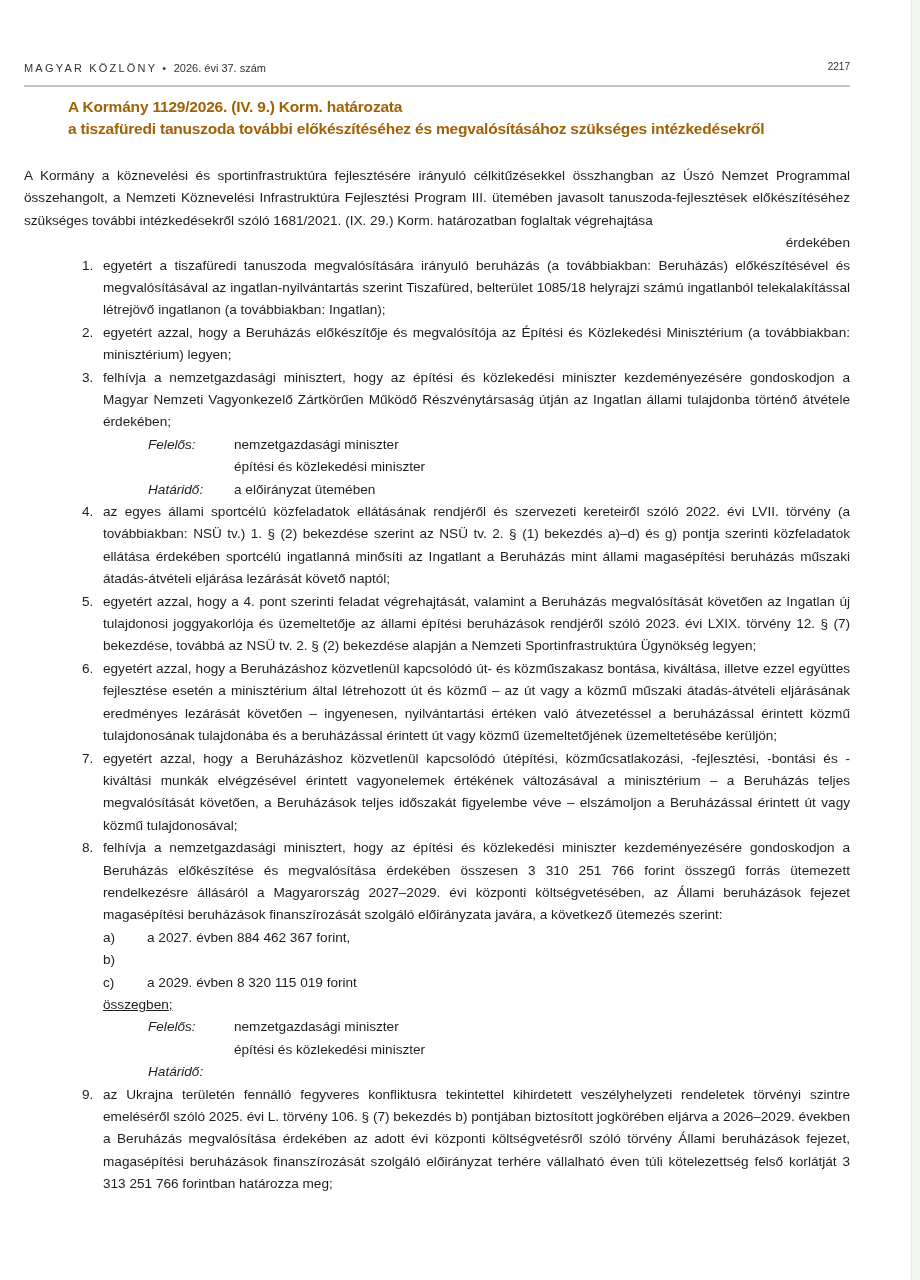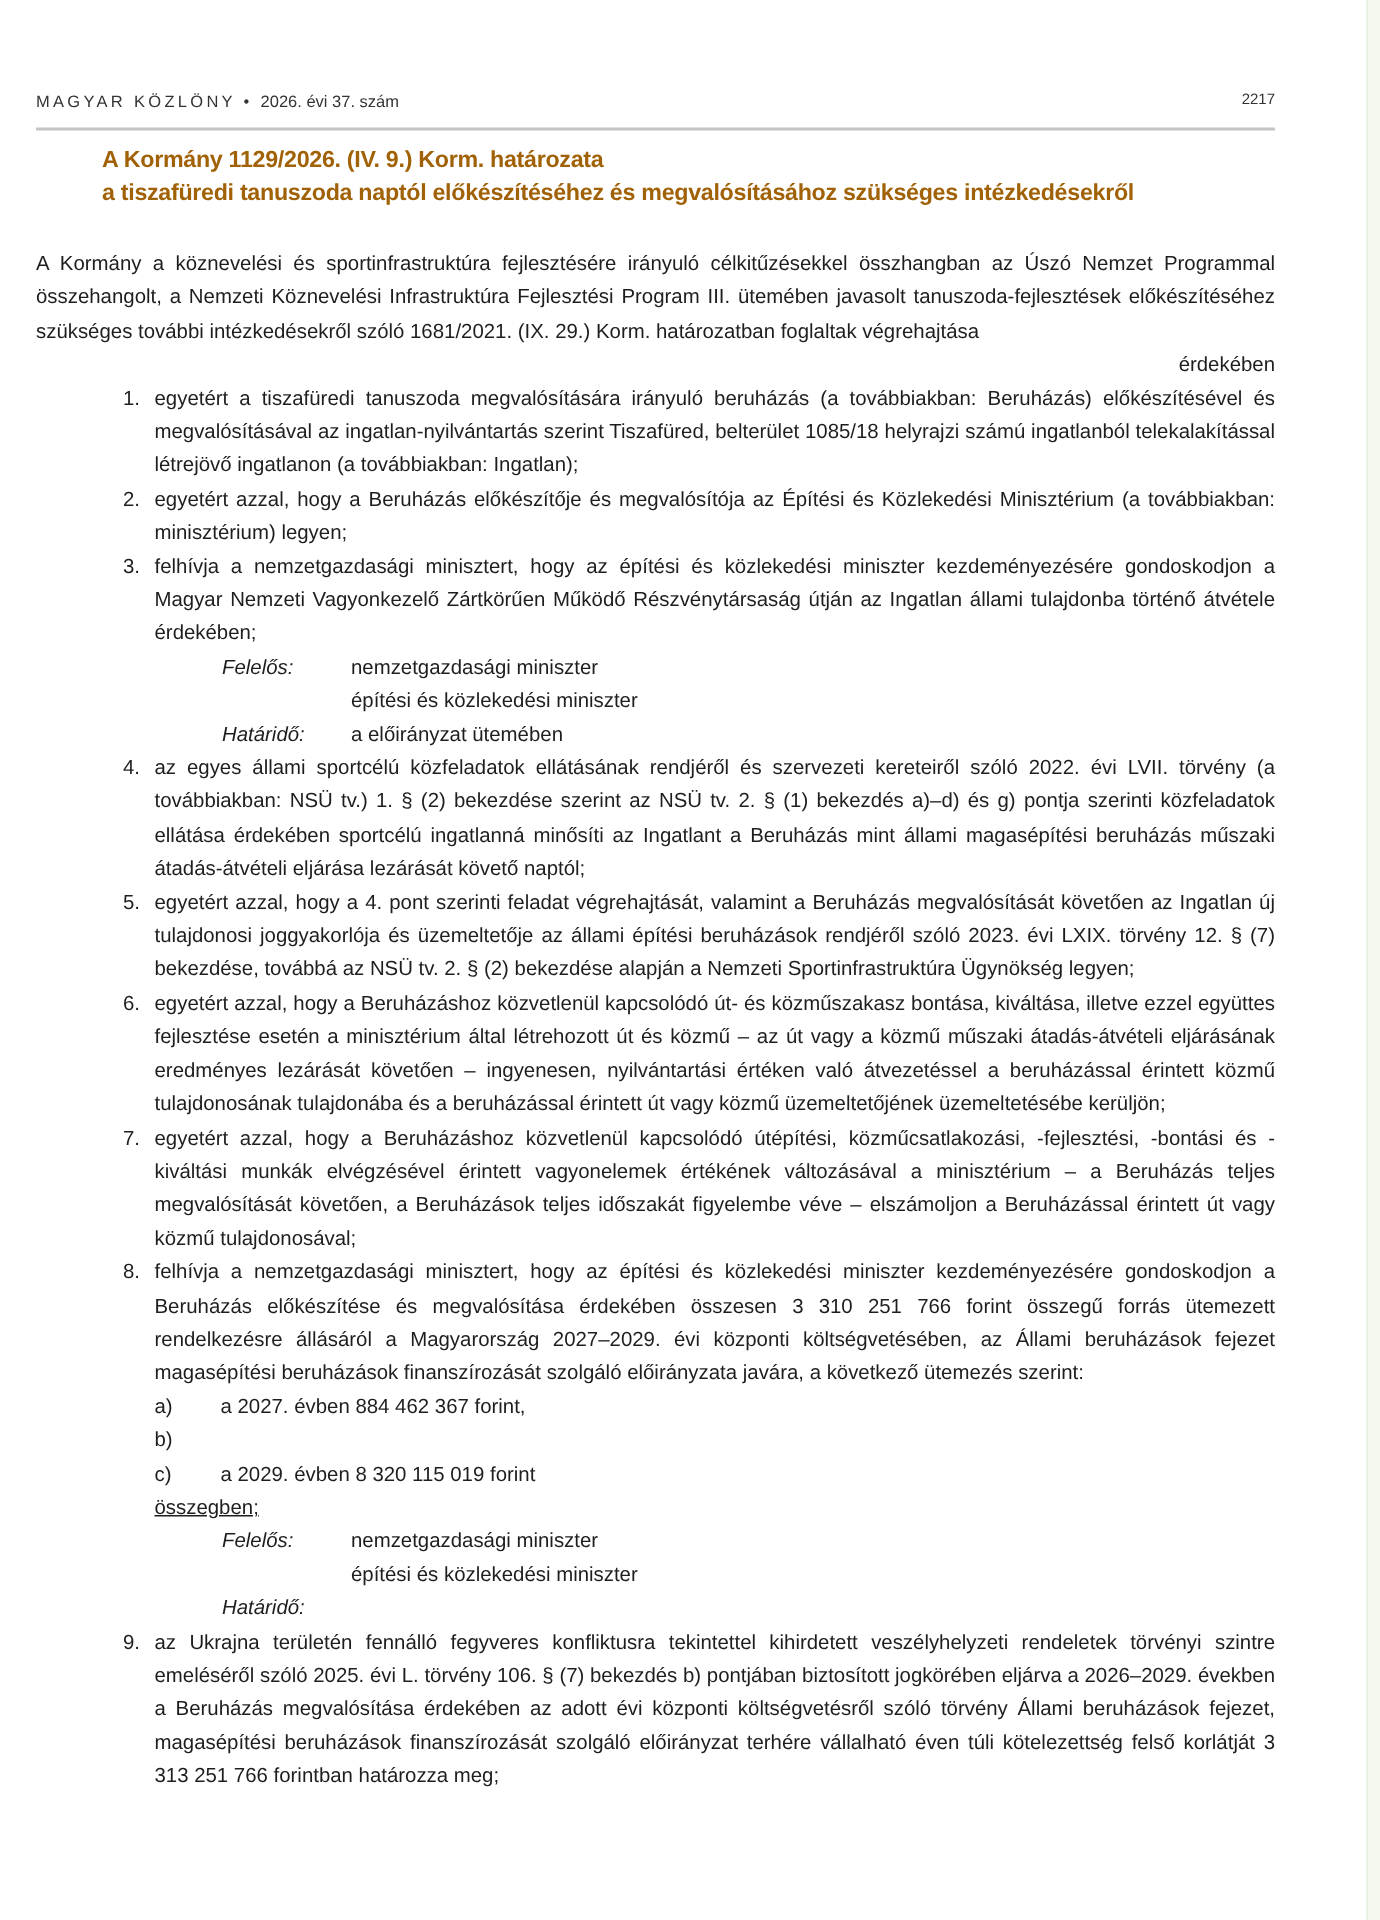--- a/index.html
+++ b/index.html
@@ -40,21 +40,21 @@
       <span>MAGYAR KÖZLÖNY</span>
       <span>•</span>
       <span class="issue">2026. évi 37. szám</span>
     </span>
     <span class="rh-right">2217</span>
   </div>
   <div class="rule"></div>
 
   <div class="title">
     <div>A Kormány 1129/2026. (IV. 9.) Korm. határozata</div>
-    <div>a tiszafüredi tanuszoda naptól előkészítéséhez és megvalósításához szükséges intézkedésekről</div>
+    <div>a tiszafüredi tanuszoda további előkészítéséhez és megvalósításához szükséges intézkedésekről</div>
   </div>
 
   <div class="body">
     <p class="intro">
       <span>A Kormány a köznevelési és sportinfrastruktúra fejlesztésére irányuló célkitűzésekkel összhangban az Úszó Nemzet Programmal összehangolt, a Nemzeti Köznevelési Infrastruktúra Fejlesztési Program III. ütemében javasolt tanuszoda-fejlesztések előkészítéséhez szükséges további intézkedésekről szóló 1681/2021. (IX. 29.) Korm. határozatban foglaltak végrehajtása</span>
       <span class="last">érdekében</span>
     </p>
 
     <ol>
       <li class="item">

